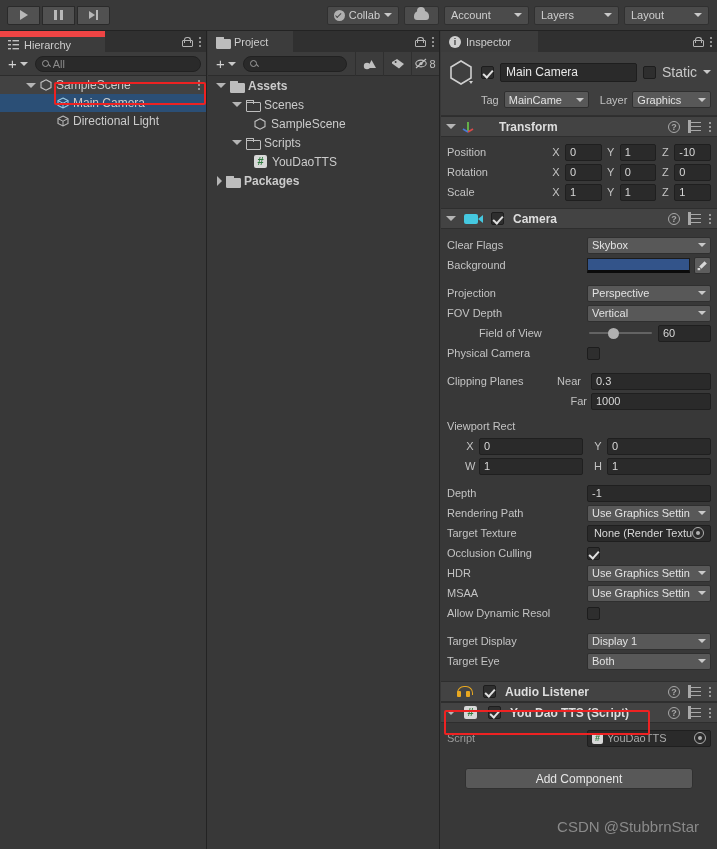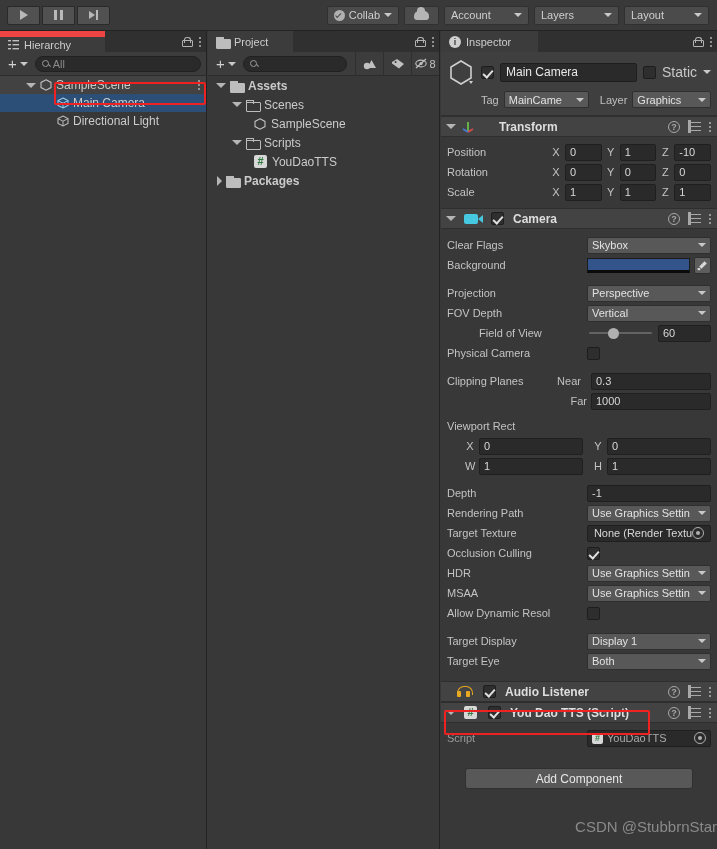--- a/index.html
+++ b/index.html
@@ -198,21 +198,21 @@
 
   .addcomp {
     margin: 14px auto 0 auto; width: 228px; height: 21px; background: #585858;
     border: 1px solid #303030; border-radius: 3px; display: flex; align-items: center;
     justify-content: center; color: #e6e6e6; font-size: 12px;
   }
 
   .redbox { position: absolute; border: 2px solid #ee2222; border-radius: 2px;
             pointer-events: none; }
 
-  .watermark { position: absolute; right: 0; bottom: 14px; font-size: 15px; color: #8a8a8a; }
+  .watermark { position: absolute; right: 18px; bottom: 14px; font-size: 15px; color: #8a8a8a; }
 
   .camico { width: 14px; height: 10px; background: #45c8e0; border-radius: 2px; position: relative; flex:none;}
   .camico::after { content:""; position:absolute; right:-5px; top:1px; width:0; height:0;
      border-top:4px solid transparent; border-bottom:4px solid transparent; border-right:5px solid #45c8e0;}
   .headphone { width: 14px; height: 11px; position: relative; flex: none; }
   .headphone::before { content:""; position:absolute; left:0; top:0; width:14px; height:8px;
      border:1.8px solid #e8a820; border-bottom:none; border-radius:7px 7px 0 0; }
   .headphone::after { content:""; position:absolute; left:0; bottom:0; width:3.5px; height:6px;
      background:#e8a820; border-radius:1px; box-shadow: 9px 0 0 0 #e8a820; }
 </style>

